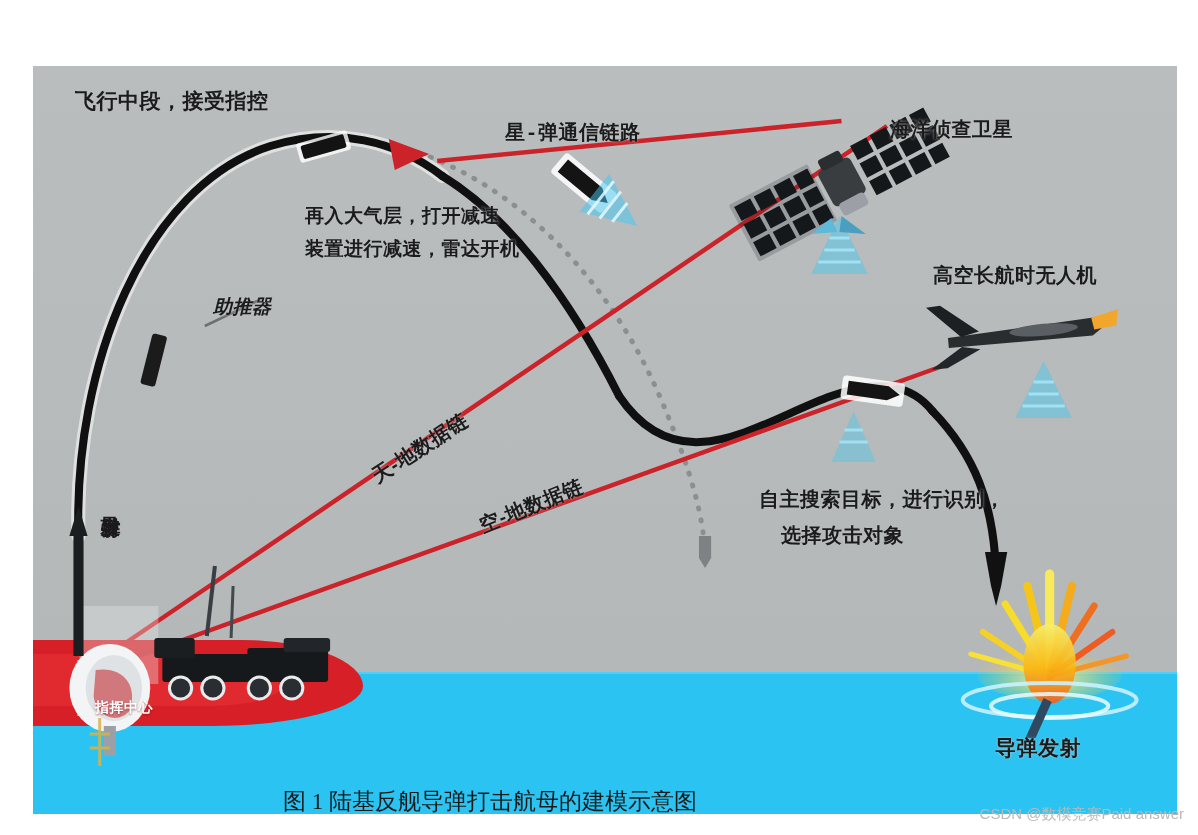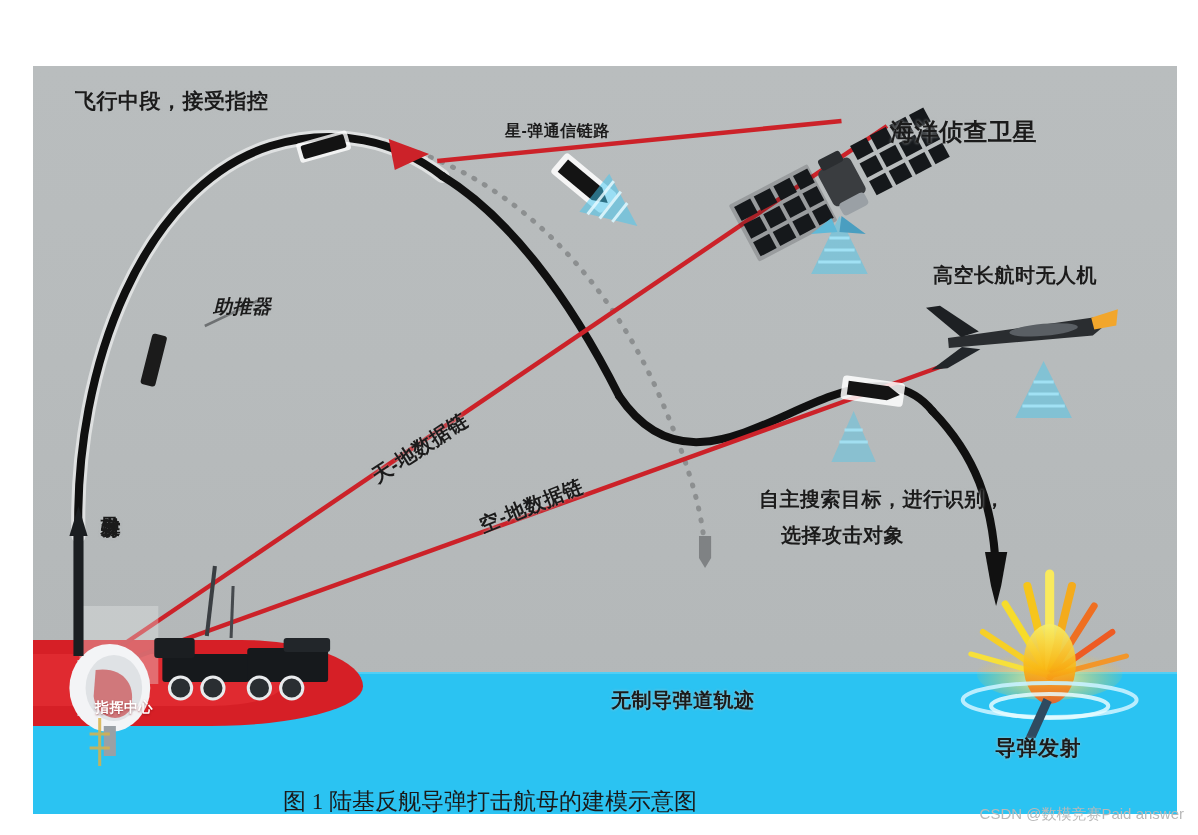--- a/index.html
+++ b/index.html
@@ -226,39 +226,40 @@
         <g opacity=".85">
           <line x1="66" y1="652" x2="66" y2="700" stroke="#d8b24a" stroke-width="3"></line>
           <line x1="56" y1="668" x2="76" y2="668" stroke="#d8b24a" stroke-width="3"></line>
           <line x1="56" y1="682" x2="76" y2="682" stroke="#d8b24a" stroke-width="3"></line>
         </g>
       </g>
     </svg>
 
     <div class="lbl" style="left:42px;top:20px;font-size:21px;">飞行中段，接受指控</div>
 
-
-    <div class="lbl" style="left:472px;top:54px;font-size:16px;">星-弹通信链路</div>
-
-    <div class="lbl" style="left:857px;top:49px;font-size:24px;">海洋侦查卫星</div>
+    <div class="lbl" style="left:272px;top:137px;font-size:19px;">再入大气层，打开减速</div>
+    <div class="lbl" style="left:272px;top:170px;font-size:19px;">装置进行减速，雷达开机</div>
+
+    <div class="lbl" style="left:472px;top:54px;font-size:20px;font-family:Liberation Mono, monospace;">星-弹通信链路</div>
+
+    <div class="lbl" style="left:857px;top:49px;font-size:20px;">海洋侦查卫星</div>
 
     <div class="lbl" style="left:900px;top:195px;font-size:20px;">高空长航时无人机</div>
 
     <div class="lbl" style="left:180px;top:228px;font-size:19px;font-style:italic;">助推器</div>
 
     <div class="lbl lbl-vert" style="left:67px;top:434px;font-size:20px;height:100px;">导弹发射</div>
 
     <div class="lbl rot" style="left:333px;top:400px;font-size:20px;transform:rotate(-33deg);">天-地数据链</div>
 
     <div class="lbl rot" style="left:442px;top:447px;font-size:20px;transform:rotate(-22deg);">空-地数据链</div>
 
     <div class="lbl" style="left:726px;top:419px;font-size:20px;">自主搜索目标，进行识别，</div>
     <div class="lbl" style="left:748px;top:455px;font-size:20px;">选择攻击对象</div>
 
-    <div class="lbl" style="left:578px;top:620px;font-size:20px;">无制导弹道轨迹</div>
 
     <div class="lbl lbl-wht" style="left:62px;top:632px;font-size:14px;">指挥中心</div>
 
     <div class="lbl" style="left:962px;top:667px;font-size:21px;">导弹发射</div>
 
   </div>
 
   <div id="caption">图 1   陆基反舰导弹打击航母的建模示意图</div>
 
   <div id="watermark">CSDN @数模竞赛Paid answer</div>

